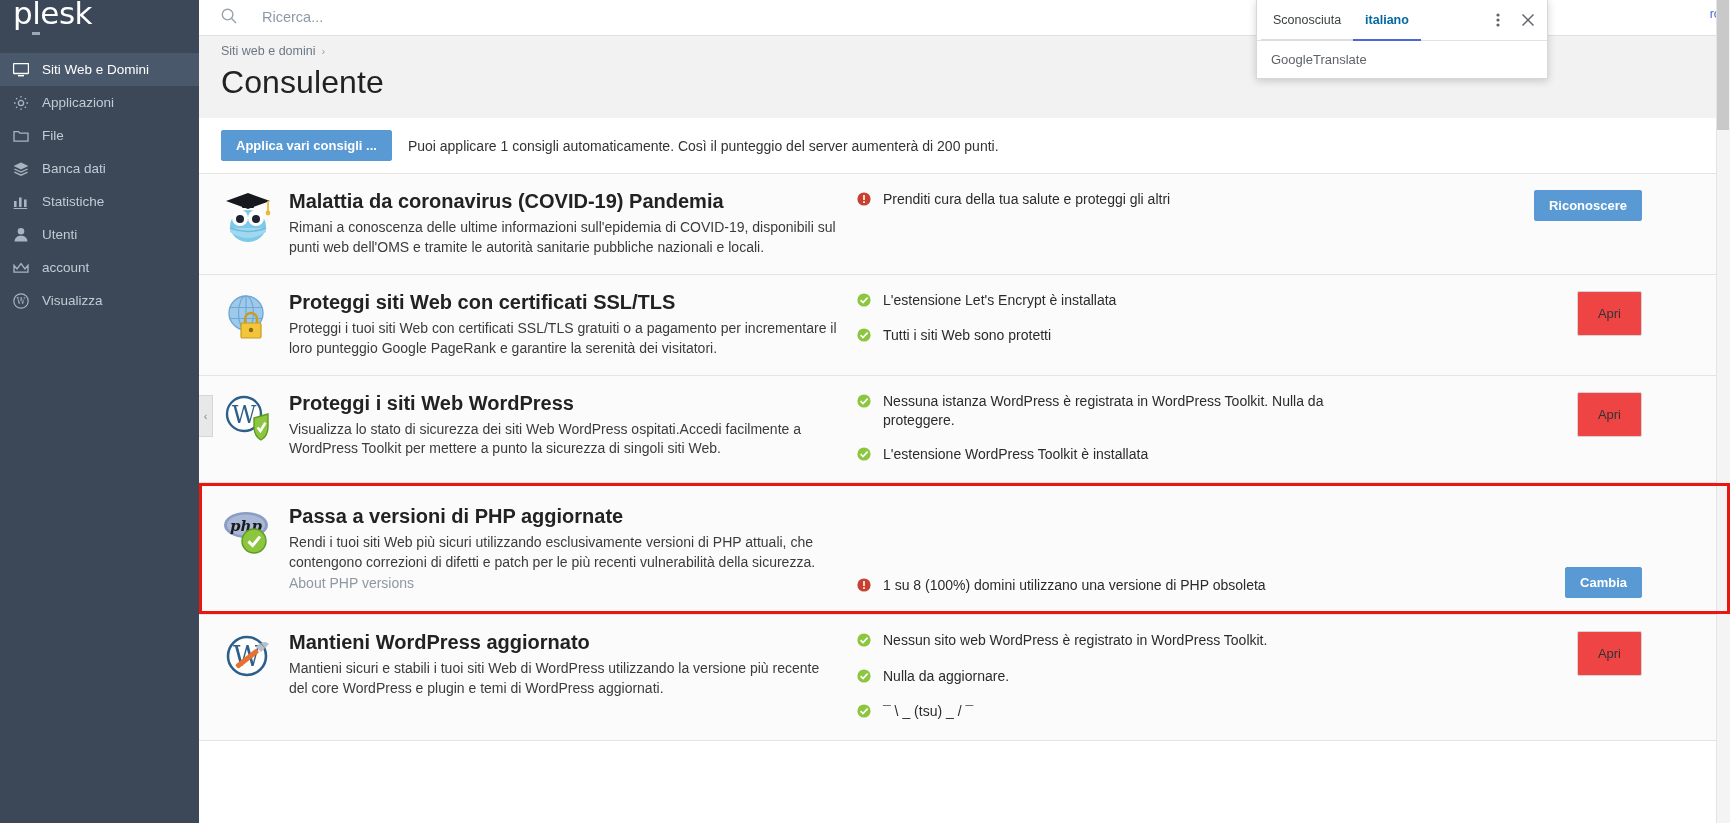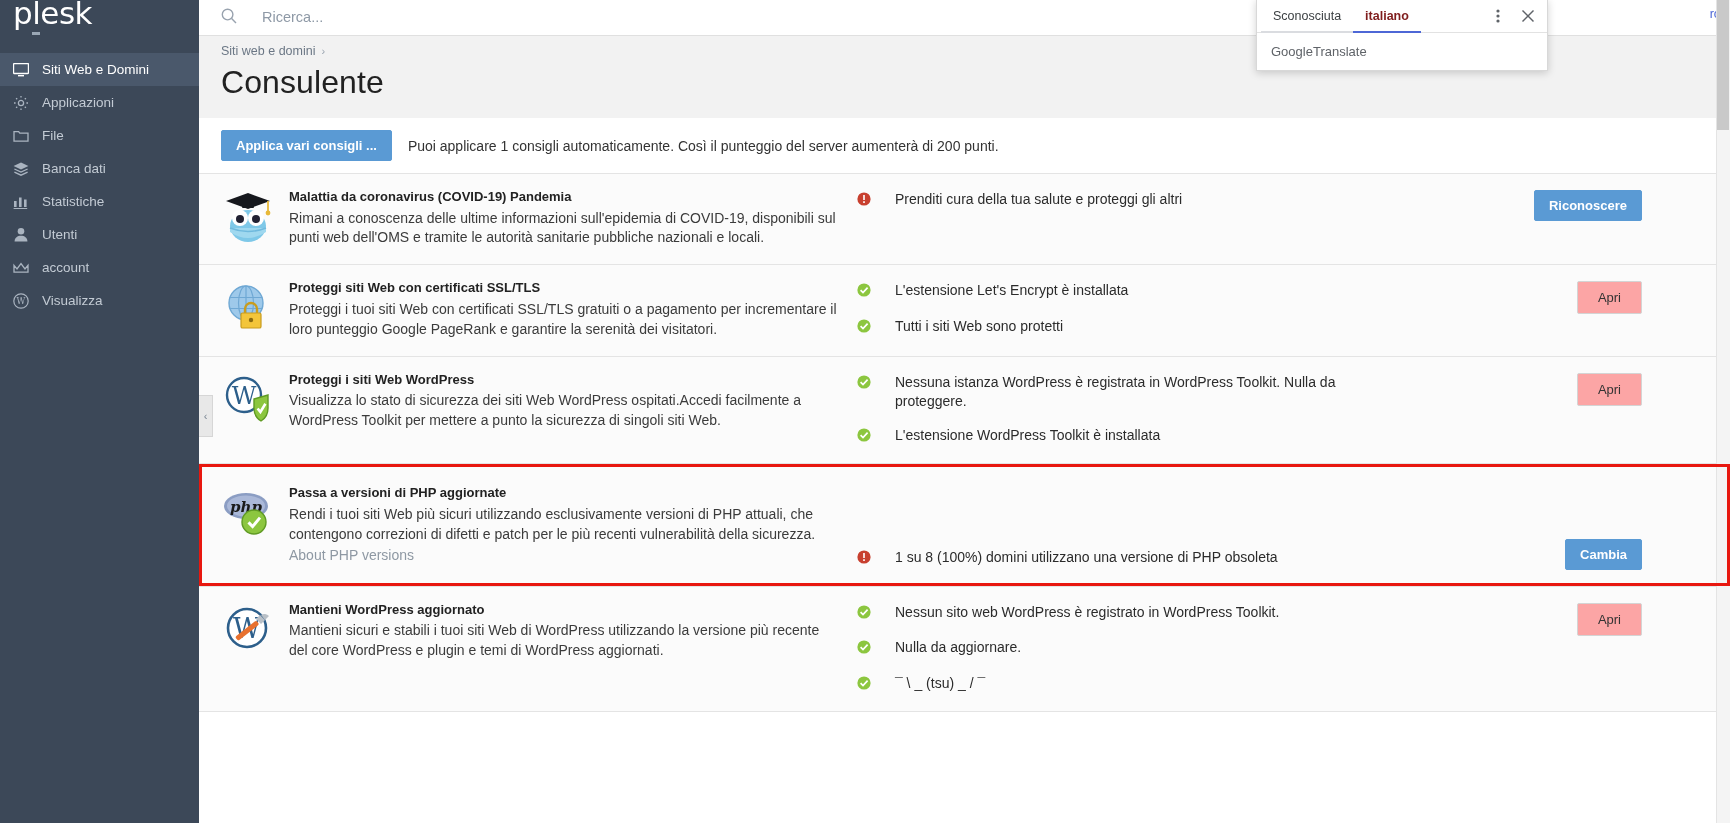--- a/index.html
+++ b/index.html
@@ -122,23 +122,23 @@
     white-space: nowrap;
     text-align: center;
   }
   .btn-primary {
     background: #5a9ad4; color: #ffffff;
     border: 1px solid #5a9ad4;
     padding: 7px 14px;
     font-weight: 600;
   }
   .btn-default {
-    background: #fca5a5; color: #333;
+    background: #ef4444; color: #333;
     border: 1px solid #d4d4d4;
-    padding: 8px 20px;
+    padding: 14px 20px;
     margin-left: 6px;
   }
   .apply-note { font-size: 14px; color: #333; }
 
   
   .rows { position: relative; }
   .row {
     display: flex;
     border-top: 1px solid #e4e4e4;
     background: #fbfbfb;
@@ -157,33 +157,33 @@
     padding: 16px 10px 16px 10px;
   }
   .cell-action {
     flex: 1;
     padding: 16px 88px 16px 10px;
     display: flex; justify-content: flex-end; align-items: flex-start;
   }
 
   .row-ico { width: 54px; height: 54px; flex: none; position: relative; }
   .row-title {
-    font-size: 13px; color: #222; font-weight: 700;
+    font-size: 20px; color: #222; font-weight: 700;
     margin-bottom: 3px; line-height: 1.35;
   }
   .row-text {
     font-size: 14px; color: #3b3b3b; line-height: 1.42;
   }
   .row-link {
     font-size: 14px; color: #8e98a3; text-decoration: none;
     display: inline-block; margin-top: 2px; cursor: pointer;
   }
 
   .status-line {
-    display: flex; align-items: flex-start; gap: 24px;
+    display: flex; align-items: flex-start; gap: 12px;
     font-size: 14px; color: #2b2b2b;
     margin-bottom: 14px; line-height: 1.4;
   }
   .status-line:last-child { margin-bottom: 0; }
   .sbadge { flex: none; margin-top: 2px; display:block; }
 
   
   .redbox {
     position: absolute;
     left: 0; top: 0; right: 0; bottom: 0;
@@ -197,34 +197,34 @@
     position: absolute;
     left: 1256px; top: -1px;
     width: 292px;
     background: #ffffff;
     border: 1px solid #d8d8d8;
     box-shadow: 0 2px 8px rgba(0,0,0,0.18);
     z-index: 20;
   }
   .gt-tabs {
     display: flex; align-items: stretch;
-    height: 33px;
+    height: 41px;
     border-bottom: 1px solid #e2e2e2;
     padding: 0 4px;
   }
   .gt-tab {
     display: flex; align-items: center; justify-content: center;
     font-size: 12.5px; color: #3c4043;
     padding: 0 12px; cursor: pointer;
     border-bottom: 2px solid transparent;
     margin-bottom: -1px;
     white-space: nowrap;
   }
   .gt-tab.inactive { border-bottom-color: #dadce0; }
-  .gt-tab.active { color: #7f1d1d; font-weight: 700; border-bottom-color: #4d67d6; }
+  .gt-tab.active { color: #0369a1; font-weight: 700; border-bottom-color: #4d67d6; }
   .gt-spacer { flex: 1; }
   .gt-iconbtn {
     width: 30px; display: flex; align-items: center; justify-content: center;
     color: #5f6368; cursor: pointer; font-size: 15px;
   }
   .gt-body {
     height: 37px;
     display: flex; align-items: center;
     padding-left: 14px;
     font-size: 13px; color: #5f6368;

